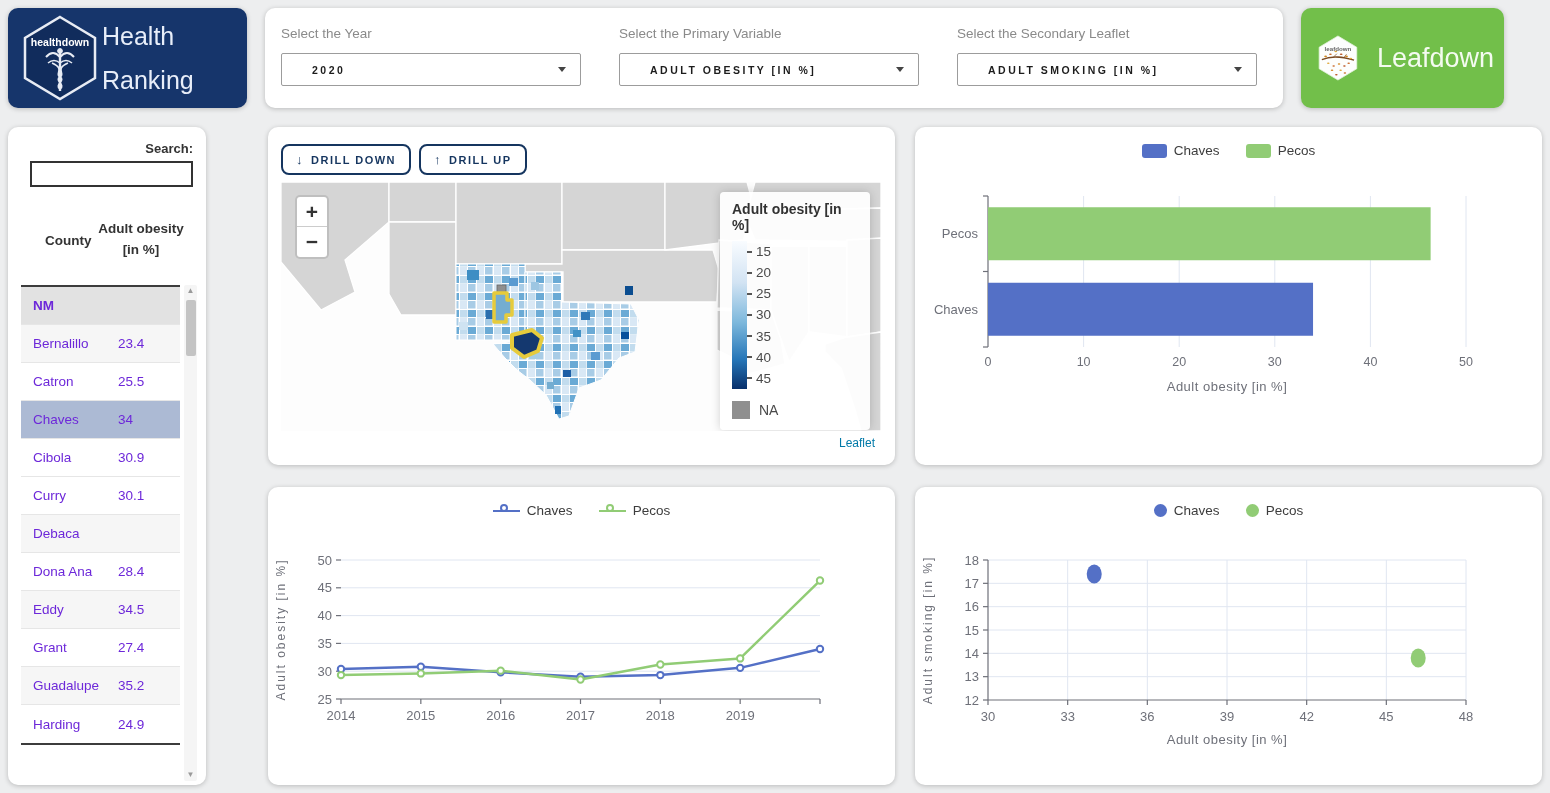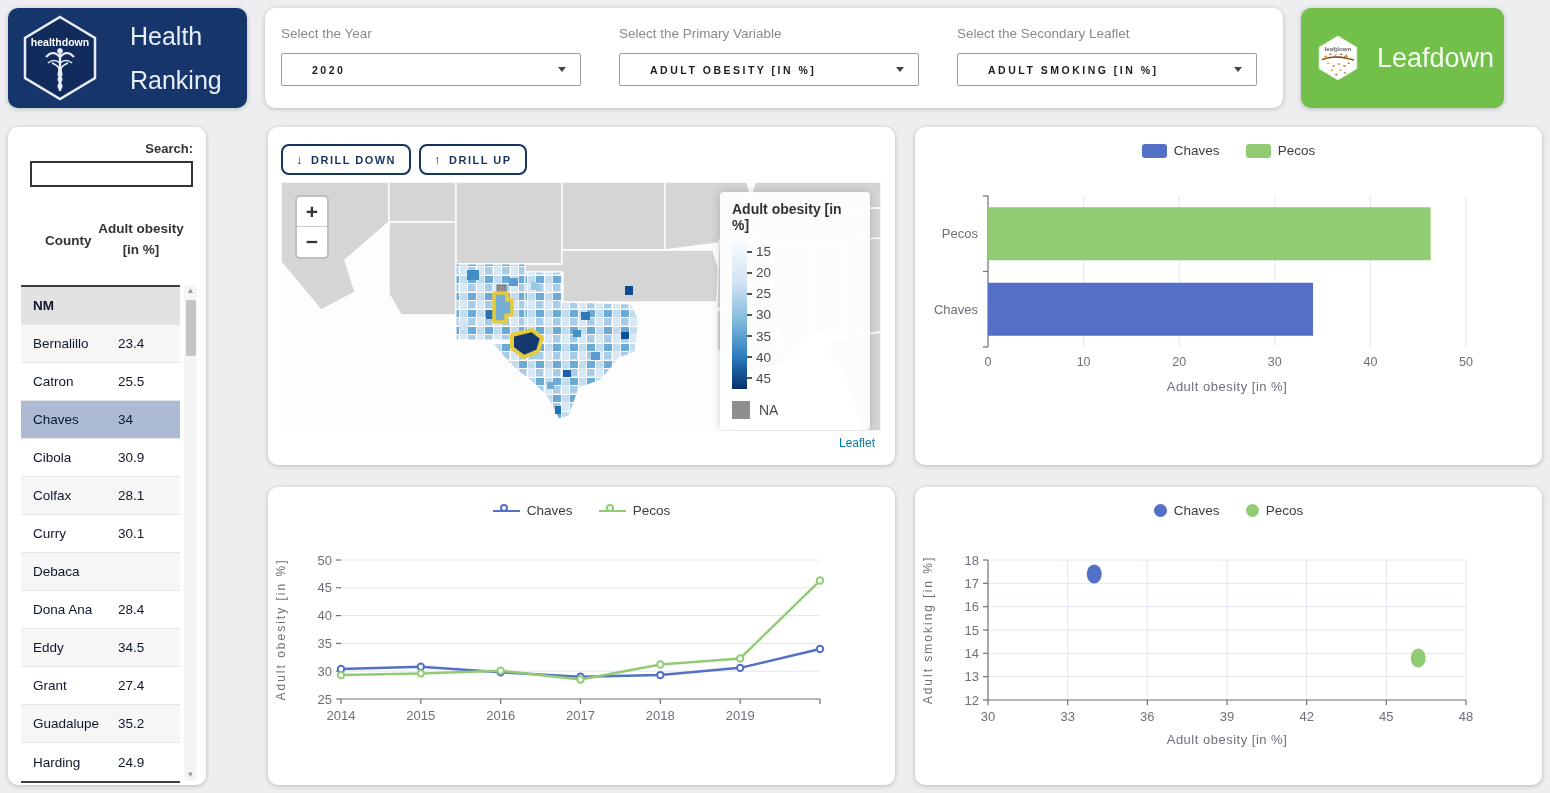--- a/index.html
+++ b/index.html
@@ -1,40 +1,40 @@
 <!DOCTYPE html>
 <html><head>
 <meta charset="utf-8">
 <style>
   * { margin:0; padding:0; box-sizing:border-box; }
   html,body { width:1550px; height:793px; background:#edeeef; font-family:"Liberation Sans",sans-serif; overflow:hidden; }
   .card { position:absolute; background:#fff; border-radius:10px; box-shadow:0 1px 5px rgba(0,0,0,.22); }
 
   
   #logo-card { left:8px; top:8px; width:239px; height:100px; background:#16356B; display:flex; align-items:center; padding:0 0 0 14px; }
-  #logo-card .title { margin-left:32px; color:#E8EEF9; font-size:25px; line-height:1.78; font-weight:400; }
+  #logo-card .title { margin-left:4px; color:#E8EEF9; font-size:25px; line-height:1.78; font-weight:400; }
   #leafdown-card { left:1301px; top:8px; width:203px; height:100px; background:#72BF4A; display:flex; align-items:center; padding:0 10px 0 16px; }
   #leafdown-card .title { margin-left:18px; color:#F4FBF0; font-size:27px; font-weight:400; }
   #controls-card { left:265px; top:8px; width:1018px; height:100px; display:flex; gap:38px; padding:18px 0 0 16px; }
   .ctrl-group { width:300px; }
   .ctrl-label { font-size:13.5px; color:#8A8A8A; margin-bottom:12px; }
   .select-box { height:33px; border:1px solid #9c9c9c; border-radius:2px; background:#fff; display:flex; align-items:center; justify-content:space-between; padding:0 14px 0 30px; cursor:pointer; }
   .select-box .value { font-size:10.5px; font-weight:600; letter-spacing:2.5px; color:#1c1c1c; }
   .caret { width:0; height:0; border-left:4px solid transparent; border-right:4px solid transparent; border-top:5px solid #444; }
 
   
   #sidebar-card { left:8px; top:127px; width:198px; height:658px; overflow:hidden; }
   .sb-head { padding:14px 13px 0 13px; }
   .search-label { display:block; text-align:right; font-weight:700; font-size:13px; color:#333; margin-bottom:5px; }
   #search-input { display:block; margin-left:auto; width:163px; height:26px; border:2px solid #333; background:#fff; font-size:13px; padding:0 6px; }
   .cols { display:flex; align-items:center; margin-top:14px; min-height:78px; }
   .cols .c1 { flex:1; font-weight:700; font-size:13.5px; color:#333; padding-left:24px; }
   .cols .c2 { width:88px; font-weight:700; font-size:13.5px; color:#333; text-align:center; line-height:1.55; margin-right:8px; }
   #table-wrap { position:absolute; left:13px; right:26px; top:158px; border-top:2px solid #3c3c3c; border-bottom:2px solid #3c3c3c; }
-  .t-row { display:flex; align-items:center; height:38px; font-size:13.5px; color:#0f172a; border-bottom:1px solid #e6e6e6; background:#fff; cursor:pointer; }
+  .t-row { display:flex; align-items:center; height:38px; font-size:13.5px; color:#6d28d9; border-bottom:1px solid #e6e6e6; background:#fff; cursor:pointer; }
   .t-row:last-child { border-bottom:none; }
   .t-row.stripe { background:#f6f6f6; }
   .t-row.group { background:#e2e2e2; font-weight:700; }
   .t-row.selected { background:#ACBAD4; }
   .t-row .county { flex:1; padding-left:12px; }
   .t-row .val { width:62px; text-align:left; padding-right:8px; }
   #sb-scroll { position:absolute; right:9px; top:158px; width:13px; height:496px; background:#f5f5f5; border-radius:2px; }
   #sb-scroll .arr { position:absolute; left:0; width:13px; height:12px; text-align:center; font-size:8px; color:#9a9a9a; line-height:12px; cursor:pointer; }
   #sb-scroll .arr.up { top:0; } #sb-scroll .arr.dn { bottom:0; }
   #sb-thumb { position:absolute; left:1.5px; top:15px; width:10px; height:56px; background:#c4c4c4; border-radius:2px; cursor:pointer; }
@@ -171,24 +171,20 @@
         <span class="county">Catron</span>
         <span class="val">25.5</span>
       </div>
       <div class="t-row selected">
         <span class="county">Chaves</span>
         <span class="val">34</span>
       </div>
       <div class="t-row">
         <span class="county">Cibola</span>
         <span class="val">30.9</span>
-      </div>
-      <div class="t-row stripe">
-        <span class="county">Colfax</span>
-        <span class="val">28.1</span>
       </div>
       <div class="t-row">
         <span class="county">Curry</span>
         <span class="val">30.1</span>
       </div>
       <div class="t-row stripe">
         <span class="county">Debaca</span>
         <span class="val"></span>
       </div>
       <div class="t-row">

